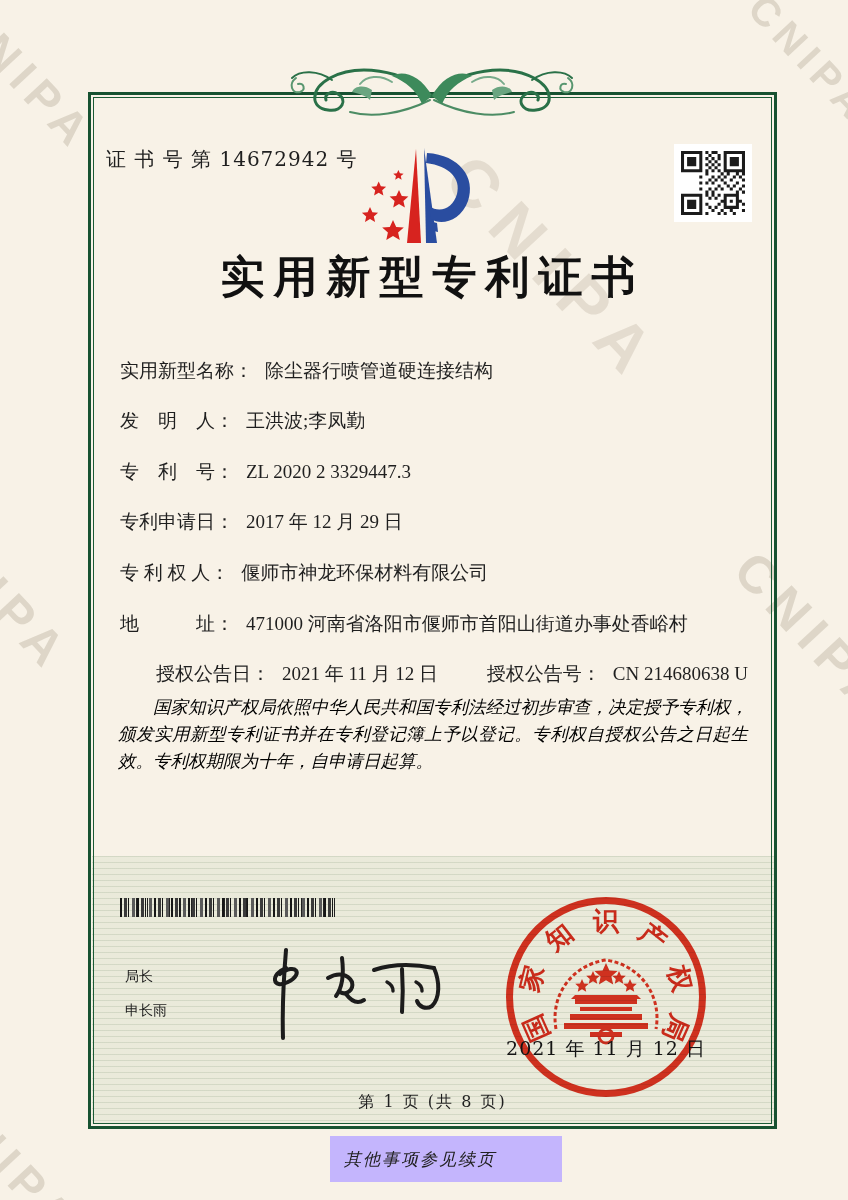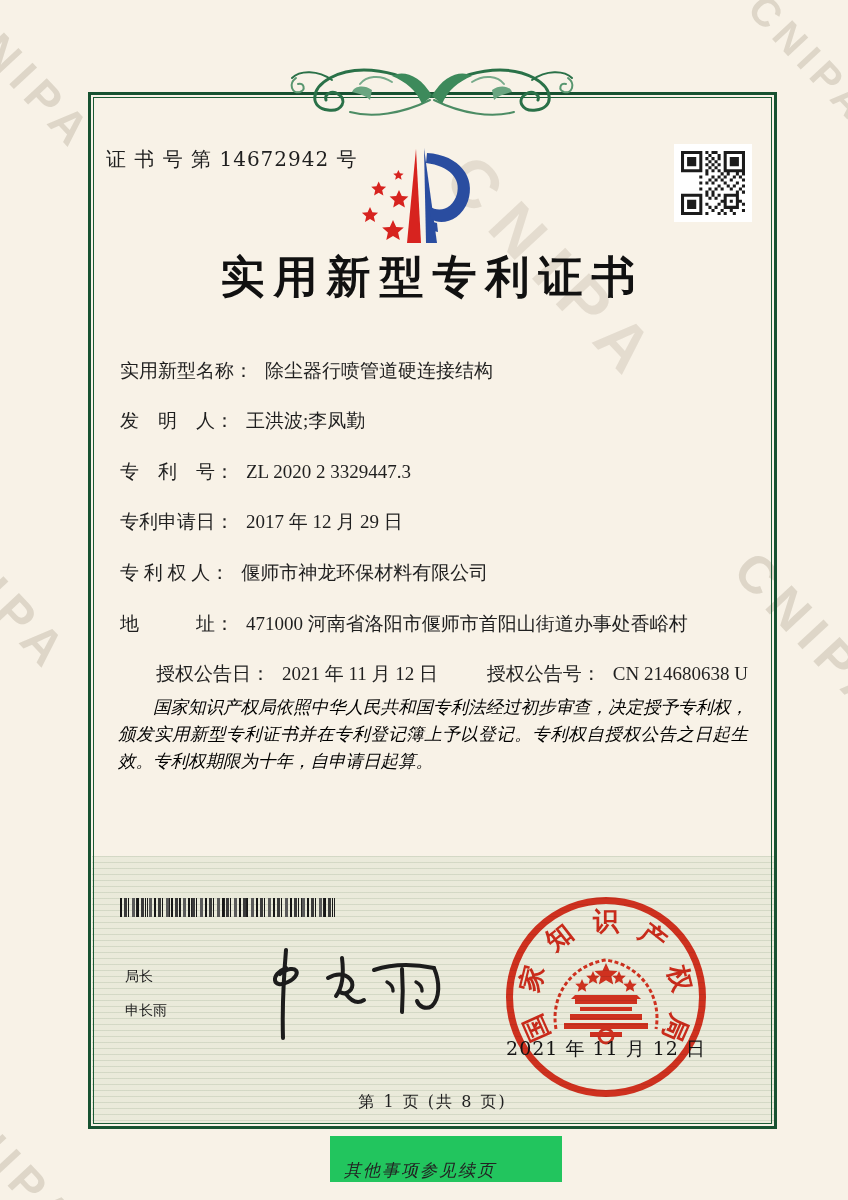--- a/index.html
+++ b/index.html
@@ -73,22 +73,22 @@
   .sc3{transform:translate(-50%,-50%) rotate(0deg)    translateY(-76px);}
   .sc4{transform:translate(-50%,-50%) rotate(38deg)   translateY(-76px);}
   .sc5{transform:translate(-50%,-50%) rotate(76deg)   translateY(-76px);}
   .sc6{transform:translate(-50%,-50%) rotate(114deg)  translateY(-76px);}
   .emblem{position:absolute;left:50%;top:calc(50% + 8px);transform:translate(-50%,-50%);}
   .sealdate{position:absolute;left:506px;top:1036px;width:200px;text-align:center;z-index:6;
     font-size:19px;color:#141414;letter-spacing:1px;}
   
   .pageno{position:absolute;left:88px;top:1092px;width:689px;text-align:center;z-index:4;
     font-size:16px;letter-spacing:2px;}
-  .notestrip{position:absolute;left:330px;top:1136px;width:232px;height:46px;background:#22c55e;
-    z-index:4;display:flex;align-items:flex-end;padding-left:14px;box-sizing:border-box;}
+  .notestrip{position:absolute;left:330px;top:1136px;width:232px;height:46px;background:#c4b5fd;
+    z-index:4;display:flex;align-items:center;padding-left:14px;box-sizing:border-box;}
   .note{font-size:17px;font-style:italic;color:#222;letter-spacing:2px;}
 </style>
 </head>
 <body>
 
 <div class="page">
 
   <div class="wm wm1">CNIPA</div>
   <div class="wm wm2">CNIPA</div>
   <div class="wm wm3">CNIPA</div>

